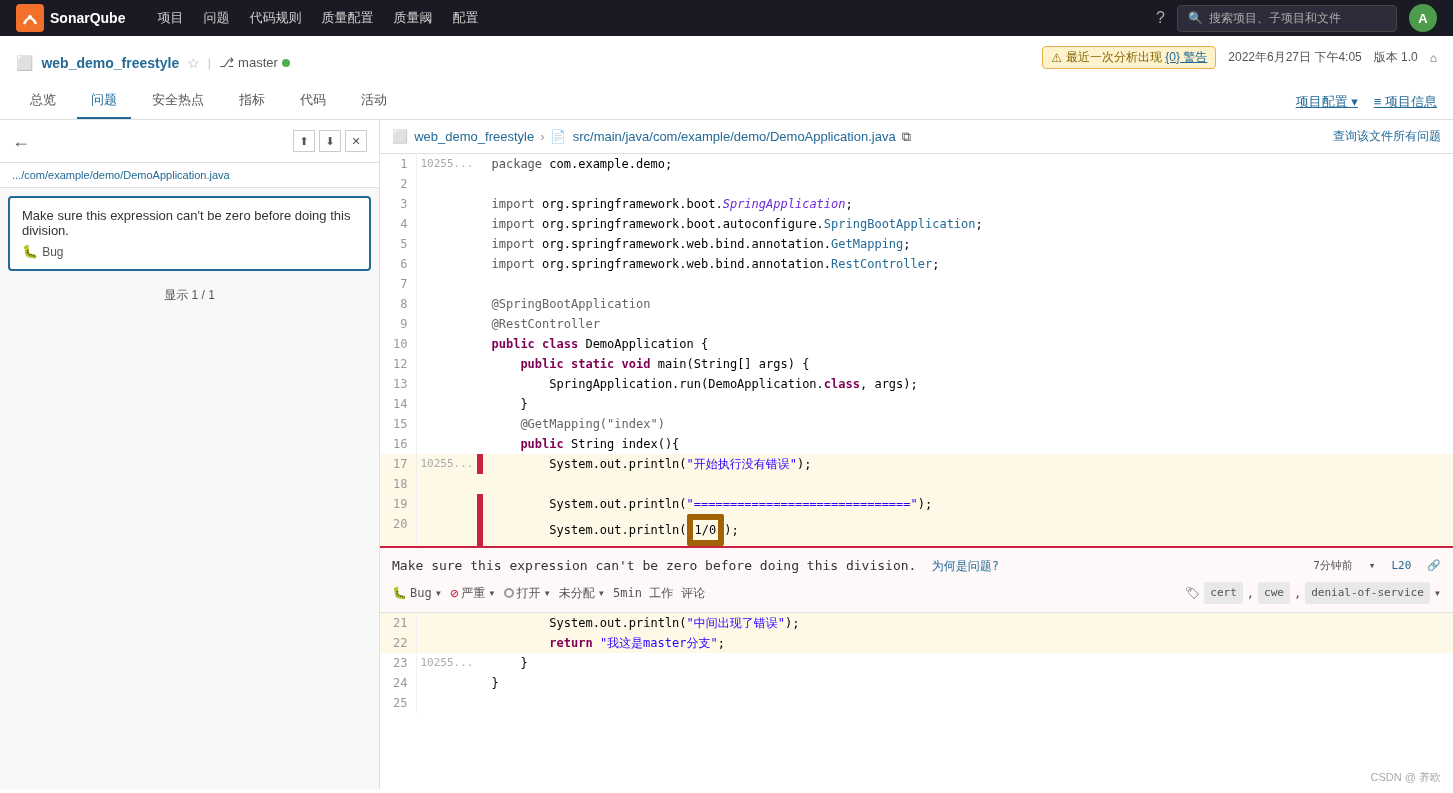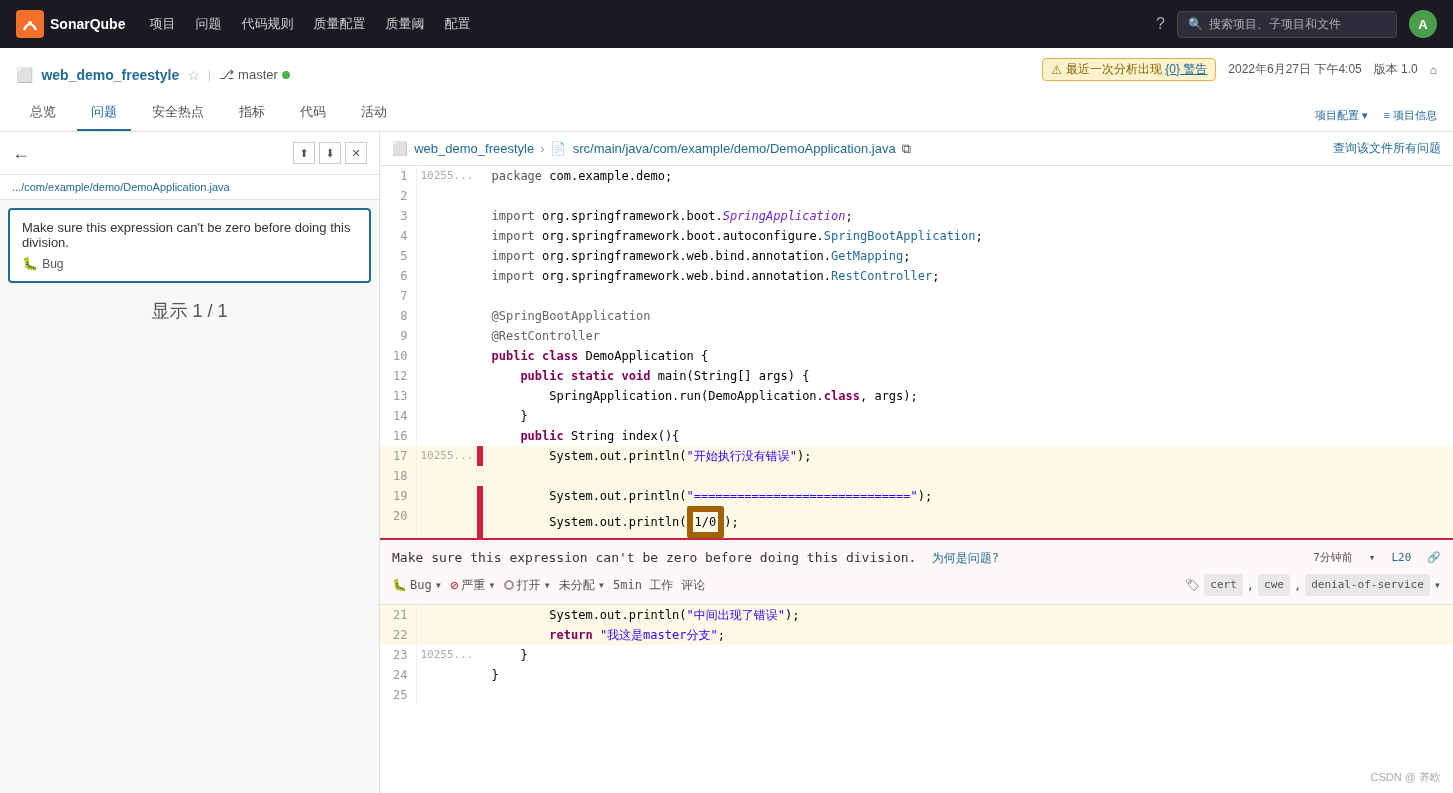--- a/index.html
+++ b/index.html
@@ -2,25 +2,25 @@
 <html><head>
   <meta charset="utf-8">
   <style>
     * { box-sizing: border-box; margin: 0; padding: 0; }
     body { font-family: -apple-system, BlinkMacSystemFont, 'Segoe UI', sans-serif; font-size: 13px; background: #fff; }
 
     
     .top-nav {
       background: #1a1a24;
       color: #fff;
-      height: 48px;
+      height: 36px;
       display: flex;
       align-items: center;
       padding: 18px 16px;
-      gap: 24px;
+      gap: 32px;
     }
     .top-nav .logo {
       display: flex;
       align-items: center;
       gap: 6px;
       color: #fff;
       font-weight: 600;
       font-size: 14px;
     }
     .logo-icon {
@@ -157,21 +157,22 @@
     .project-actions {
       margin-left: auto;
       display: flex;
       align-items: center;
       gap: 16px;
       padding-bottom: 8px;
     }
     .project-actions span {
       color: #555;
       cursor: pointer;
-      font-size: 11px;
+      font-size: 13px;
+      text-decoration: underline;
     }
 
     
     .main-layout {
       display: flex;
       height: calc(793px - 44px - 80px);
       overflow: hidden;
     }
 
     
@@ -237,21 +238,21 @@
       display: flex;
       align-items: center;
       gap: 4px;
       font-size: 12px;
       color: #555;
     }
     .bug-icon { font-size: 13px; }
     .pagination-text {
       text-align: center;
       padding: 8px;
-      font-size: 18px;
+      font-size: 12px;
       color: #555;
     }
 
     
     .code-panel {
       flex: 1;
       overflow: auto;
       background: #fff;
     }
     .code-file-header {
@@ -577,20 +578,26 @@
           <td class="code-content">        SpringApplication.run(DemoApplication.<span style="color:#7f0055;font-weight:bold;">class</span>, args);</td>
         </tr>
 
         <tr>
           <td class="line-num">14</td>
           <td class="line-num-secondary"></td>
           <td class="issue-marker"></td>
           <td class="code-content">    }</td>
         </tr>
 
+        <tr>
+          <td class="line-num">15</td>
+          <td class="line-num-secondary"></td>
+          <td class="issue-marker"></td>
+          <td class="code-content">    <span style="color:#646464;">@GetMapping("index")</span></td>
+        </tr>
 
         <tr>
           <td class="line-num">16</td>
           <td class="line-num-secondary"></td>
           <td class="issue-marker"></td>
           <td class="code-content">    <span style="color:#7f0055;font-weight:bold;">public</span> String index(){</td>
         </tr>
 
         <tr class="highlighted-line">
           <td class="line-num">17</td>

